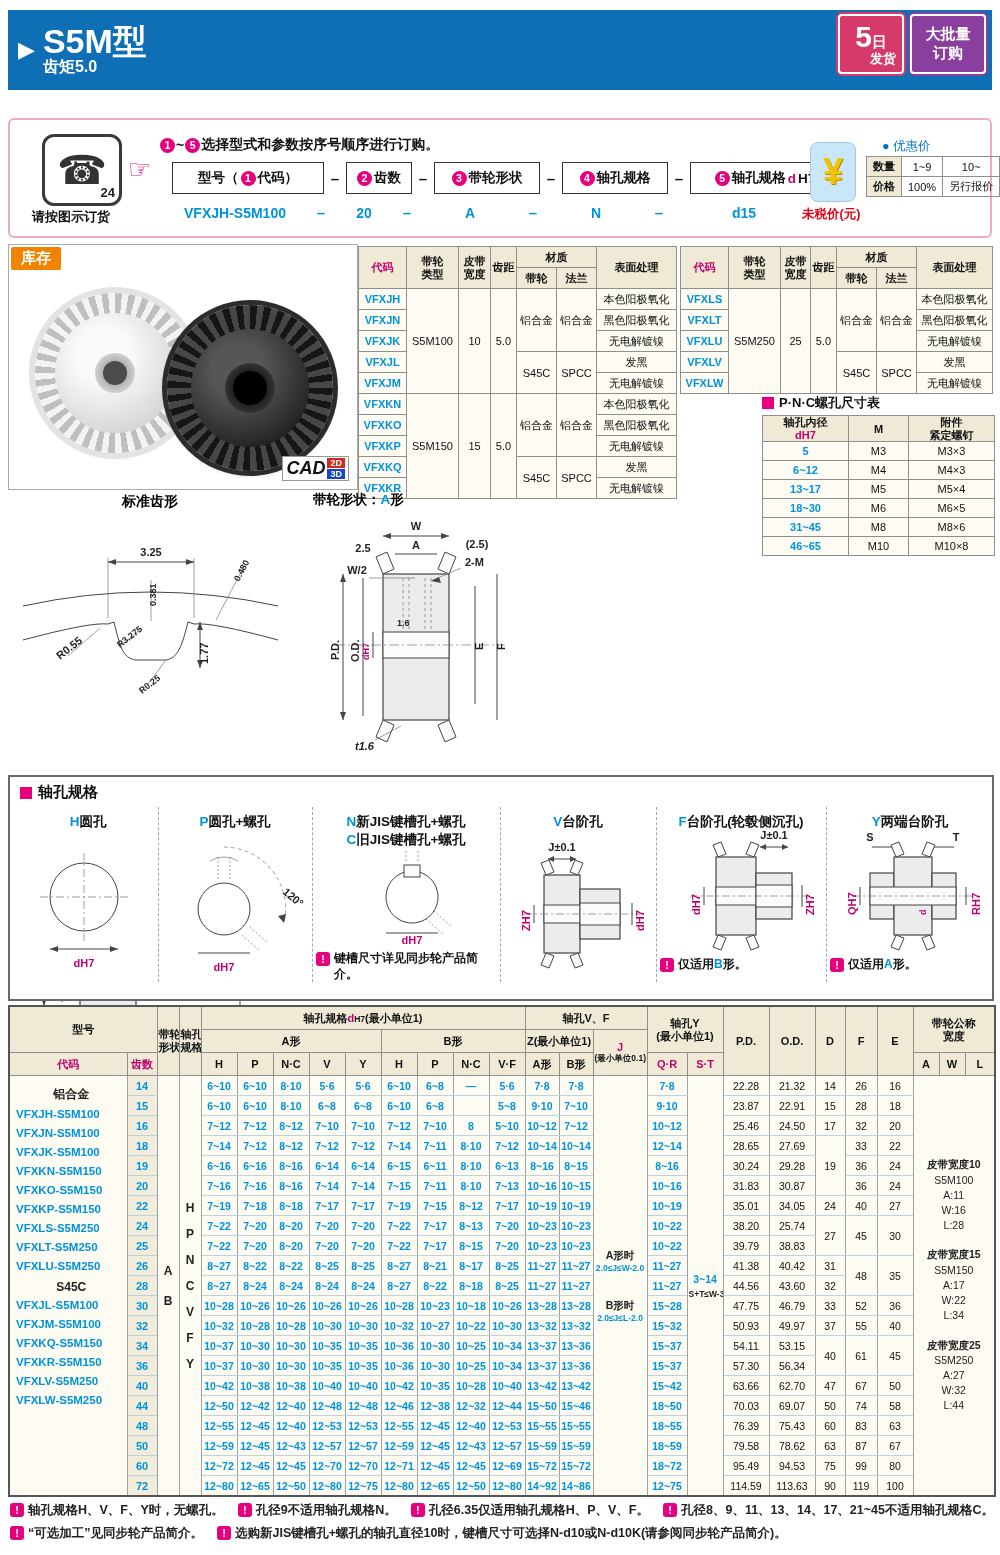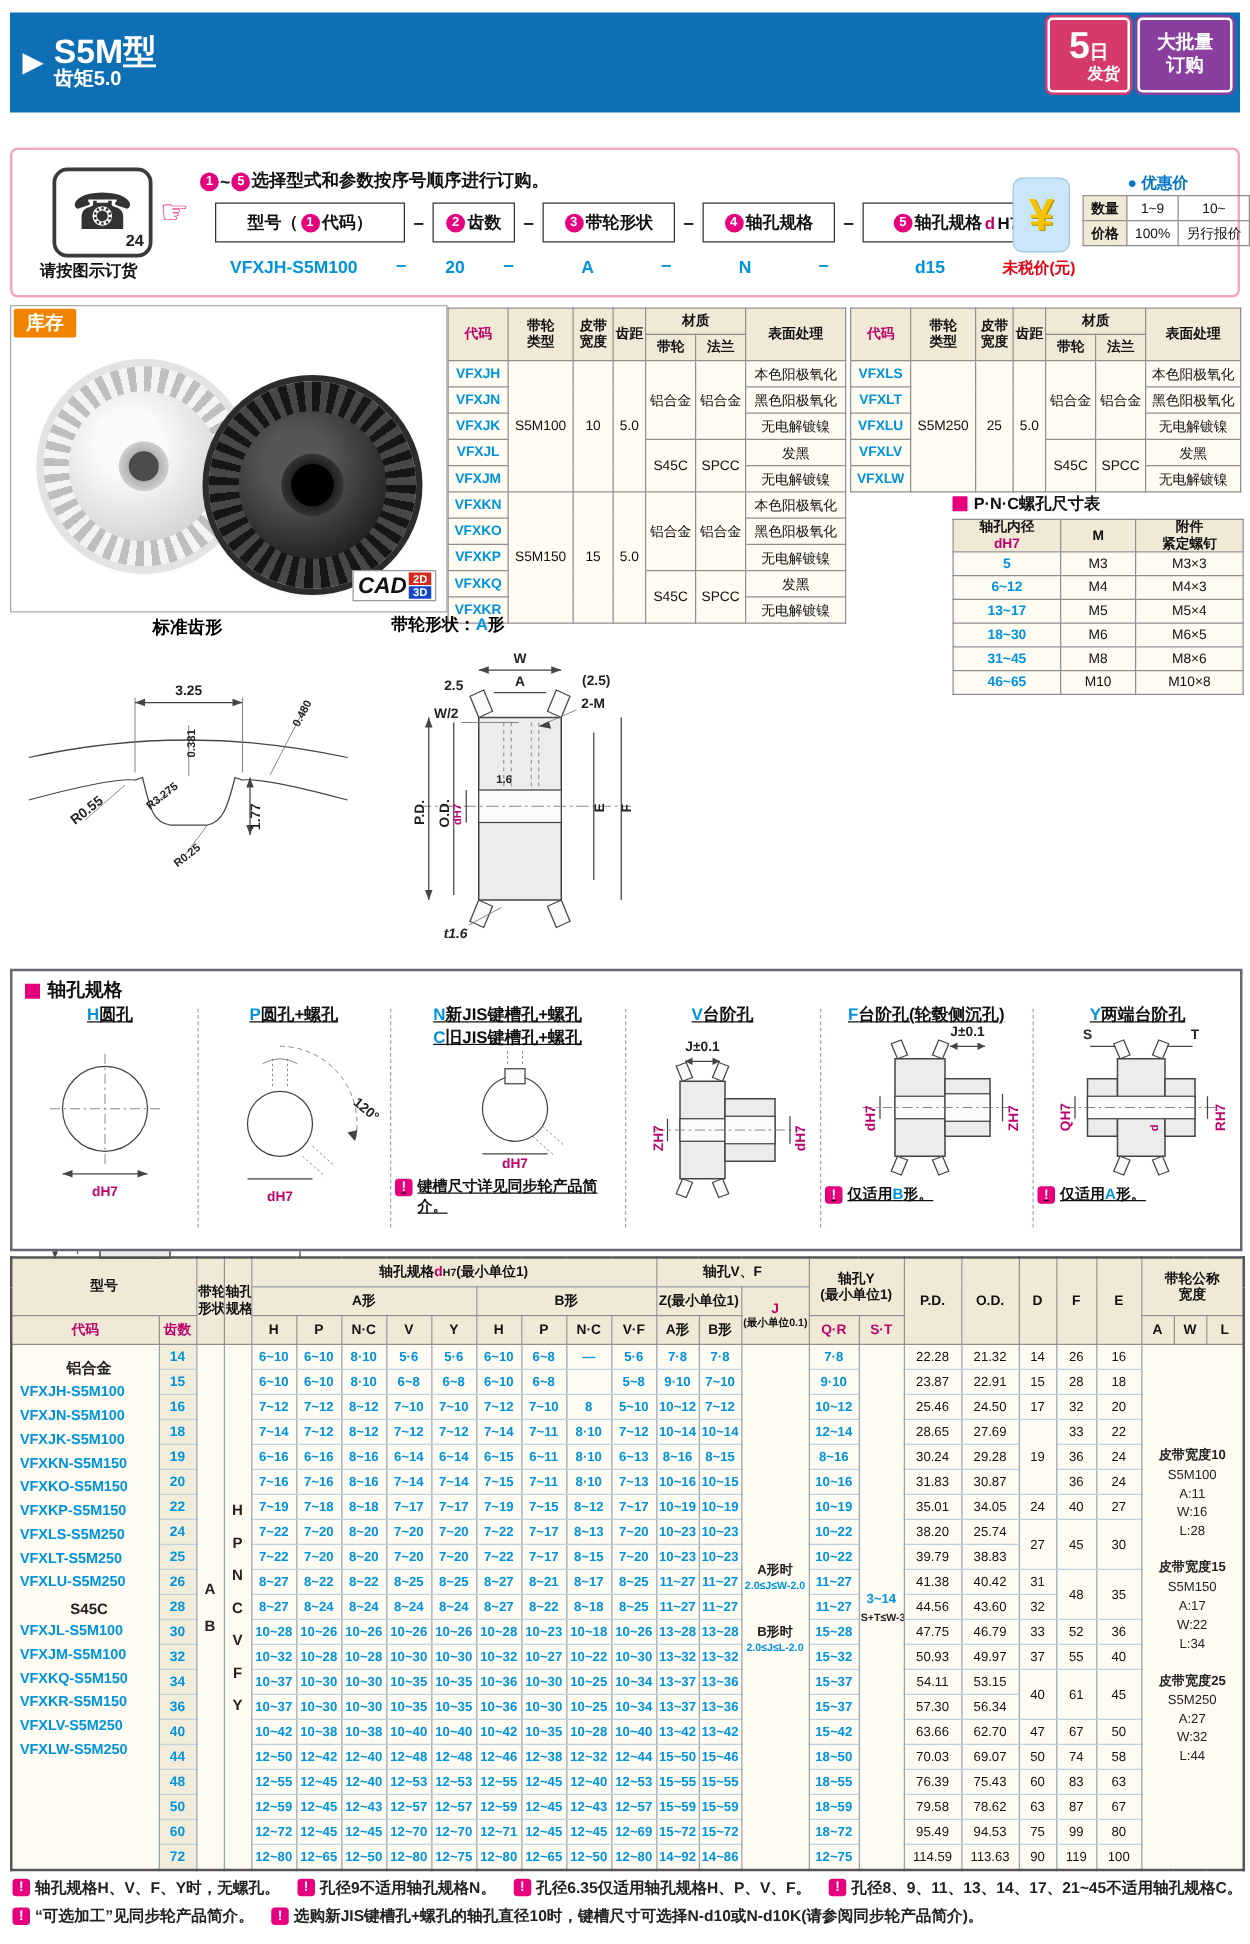--- a/index.html
+++ b/index.html
@@ -5,21 +5,21 @@
   html,body{margin:0;padding:0;background:#fff;}
   .page{position:relative;width:1000px;height:1555px;background:#fff;overflow:hidden;
         font-family:"Liberation Sans","DejaVu Sans",sans-serif;color:#111;}
   .abs{position:absolute;}
 
   
   .banner{left:8px;top:10px;width:984px;height:80px;background:#0f6fb4;display:flex;align-items:center;}
   .banner-title{color:#fff;font-size:37px;font-weight:bold;letter-spacing:1px;margin-left:18px;white-space:nowrap;}
   .banner-arrow{color:#fff;font-size:22px;margin:0 8px 0 10px;}
   .banner-model{color:#fff;font-weight:bold;line-height:1.05;}
-  .banner-model .m1{font-size:27px;display:block;}
+  .banner-model .m1{font-size:34px;display:block;}
   .banner-model .m2{font-size:16px;display:block;}
   .badge{position:absolute;top:14px;height:56px;border:2px solid #fff;border-radius:4px;color:#fff;
          display:flex;flex-direction:column;align-items:center;justify-content:center;font-weight:bold;}
   .badge-ship{right:96px;width:62px;background:#d63a6a;box-shadow:0 0 0 2px #d63a6a;}
   .badge-ship .d1{font-size:15px;line-height:1;}
   .badge-ship .d1 b{font-size:30px;}
   .badge-ship .d2{font-size:13px;line-height:1.1;align-self:flex-end;margin-right:6px;}
   .badge-bulk{right:14px;width:72px;background:#8a3f9e;box-shadow:0 0 0 2px #8a3f9e;font-size:15px;line-height:1.25;}
 
   
@@ -36,21 +36,21 @@
   .order-boxes{position:absolute;left:150px;top:42px;display:flex;align-items:center;}
   .obox{border:1.5px solid #333;background:#fff;height:30px;display:flex;align-items:center;justify-content:center;
         font-size:13.5px;font-weight:bold;gap:2px;}
   .osep{width:22px;text-align:center;font-size:15px;font-weight:bold;}
   .order-example{position:absolute;left:150px;top:84px;display:flex;align-items:center;color:#0093dd;font-weight:bold;font-size:14px;}
   .oex{text-align:center;}
   .mag{color:#c0006c;}
   .yen-box{position:absolute;left:800px;top:22px;width:44px;height:58px;background:#c9e7f8;border:1px solid #9ec8e0;
            border-radius:8px;display:flex;align-items:center;justify-content:center;}
   .yen{font-size:36px;font-weight:bold;color:#f3c200;text-shadow:1px 1px 0 #b78e00;}
-  .deal{position:absolute;left:892px;top:18px;font-size:12.5px;font-weight:bold;color:#0075c8;}
+  .deal{position:absolute;left:872px;top:18px;font-size:12.5px;font-weight:normal;color:#0075c8;}
   .deal .dot{color:#0075c8;}
   .mini-price{position:absolute;left:856px;top:36px;border-collapse:collapse;}
   .mini-price td{border:1px solid #8f8f8f;font-size:11px;padding:2px 6px;text-align:center;white-space:nowrap;}
   .mini-price td.h{background:#efe9d6;font-weight:bold;}
   .tax-note{position:absolute;left:792px;top:86px;color:#e60012;font-size:12.5px;font-weight:bold;}
 
   
   .stock{left:8px;top:244px;width:348px;height:244px;border:1px solid #aaa;background:#fff;}
   .stock-badge{position:absolute;left:2px;top:2px;background:#f08300;color:#fff;font-size:15px;font-weight:bold;
                padding:2px 10px;border-radius:2px;}
@@ -86,21 +86,21 @@
   .dfill{fill:#ececec;stroke:#444;stroke-width:1.2;}
   .dwhite{fill:#fbfbfb;stroke:#444;stroke-width:1;}
   .dtxt{font-size:11px;font-weight:bold;fill:#222;}
   .dsm{font-size:9px;font-weight:bold;fill:#222;}
   .dmag{fill:#c0006c;}
   .dblue{fill:#0093dd;}
 
   
   .bore{left:8px;top:775px;width:982px;height:222px;border:2px solid #667;background:#fff;}
   .bore-title{position:absolute;left:10px;top:6px;font-size:15px;font-weight:bold;display:flex;align-items:center;gap:6px;}
-  .bpanel{position:absolute;top:26px;height:190px;text-decoration:underline;}
+  .bpanel{position:absolute;top:36px;height:190px;}
   .bpanel .ttl{text-align:center;font-size:13.5px;font-weight:bold;white-space:nowrap;}
   .bpanel .ttl .k{color:#0093dd;}
   .bsep{position:absolute;top:30px;height:175px;border-left:1px dashed #9aa8bb;}
   .bnote{font-size:12px;font-weight:bold;display:flex;gap:4px;align-items:flex-start;line-height:1.3;}
   .noteicon{flex:0 0 auto;width:14px;height:14px;background:#e6007e;color:#fff;border-radius:3px;font-size:11px;
             font-weight:bold;display:inline-flex;align-items:center;justify-content:center;margin-top:1px;}
   .bnote .k{color:#0093dd;}
 
   
   .main-wrap{left:8px;top:1005px;width:984px;}

